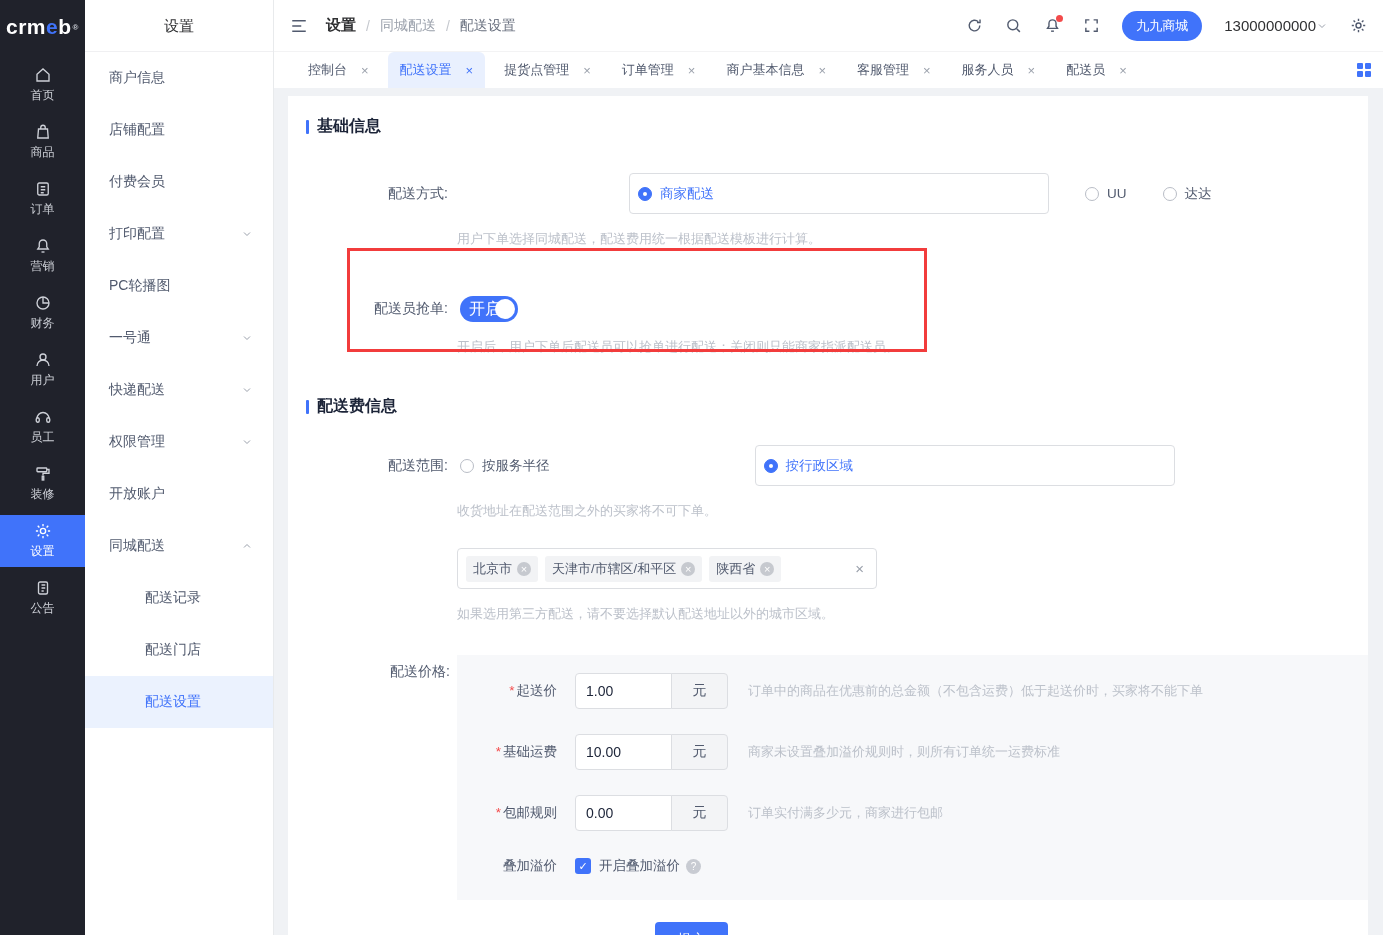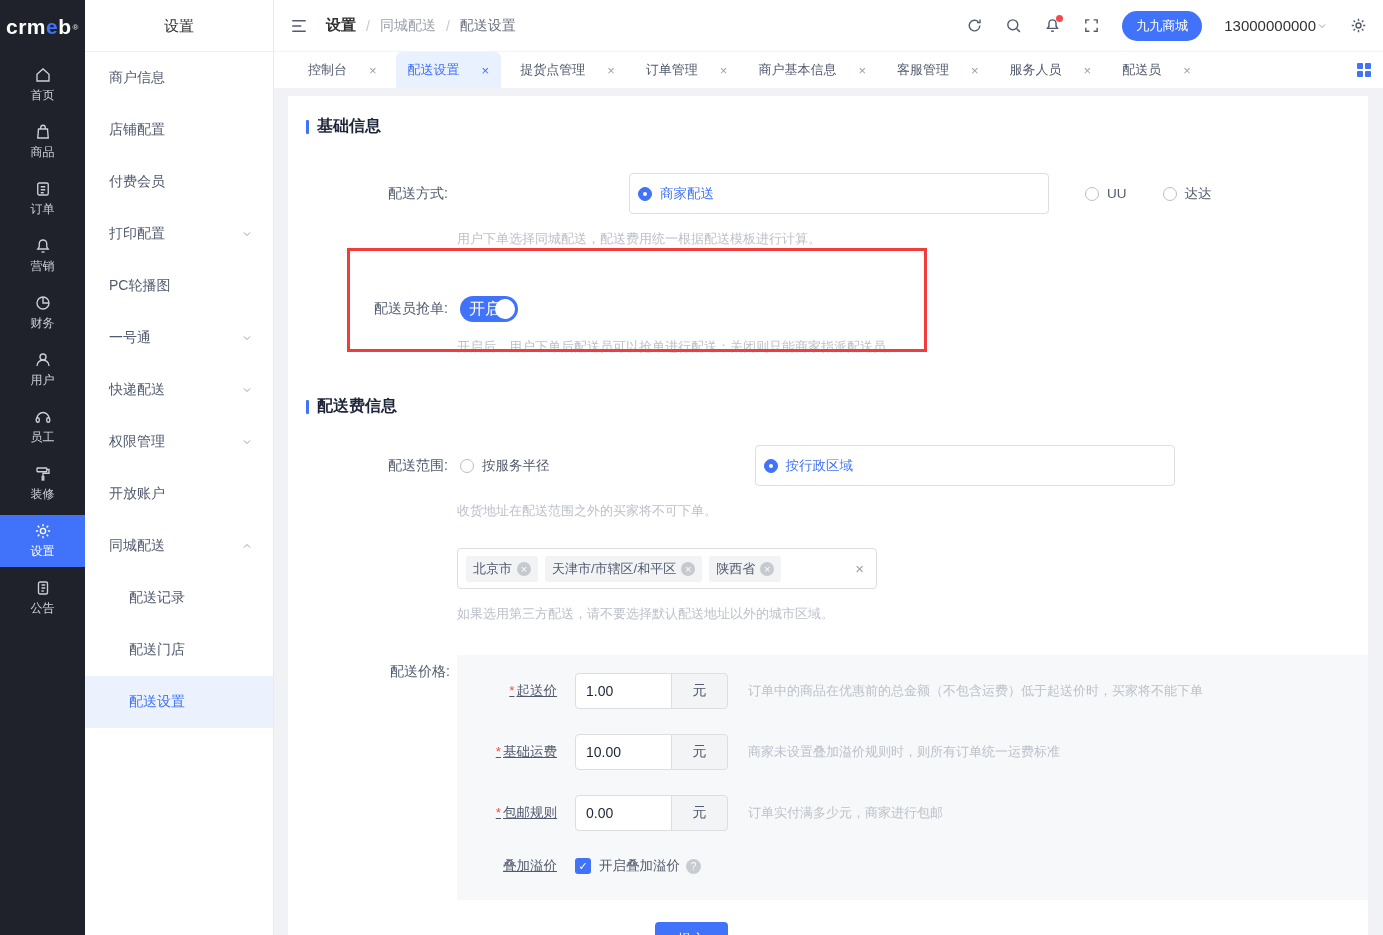--- a/index.html
+++ b/index.html
@@ -19,42 +19,42 @@
   .rail-item.active svg { stroke:#fff; }
 
   
   .submenu { position:absolute; left:85px; top:0; width:189px; height:935px; background:#fff;
     border-right:1px solid #e8eaec; z-index:20; }
   .submenu-title { height:52px; line-height:52px; text-align:center; font-size:15px; color:#303133;
     font-weight:500; border-bottom:1px solid #f0f0f2; }
   .sm-item { height:52px; display:flex; align-items:center; padding:0 20px 0 24px; color:#515a6e;
     cursor:pointer; justify-content:space-between; }
   .sm-item .lbl { flex:1; }
-  .sm-item.child { padding-left:44px; }
+  .sm-item.child { padding-left:60px; }
   .sm-item.active { background:#ebf2fe; color:#4073fa; }
 
   
   .header { position:absolute; left:274px; top:0; right:0; height:52px; background:#fff;
     display:flex; align-items:center; padding:0 16px; border-bottom:1px solid #f3f3f4; z-index:10; }
   .hamburger { margin-right:18px; cursor:pointer; display:flex; }
   .crumb { display:flex; align-items:center; gap:10px; font-size:14px; }
   .crumb .c0 { color:#303133; font-weight:bold; font-size:15px; }
   .crumb .sep { color:#c5c8ce; }
   .crumb .c1 { color:#9aa0ab; }
   .crumb .c2 { color:#6b7280; }
   .h-right { margin-left:auto; display:flex; align-items:center; gap:22px; }
   .h-ic { cursor:pointer; display:flex; position:relative; }
   .bell-dot { position:absolute; right:-2px; top:-2px; width:7px; height:7px; border-radius:50%; background:#f34b4b; }
   .store-pill { background:#4073fa; color:#fff; font-size:13px; padding:6px 14px; border-radius:16px; cursor:pointer; }
   .phone { color:#303133; font-size:15px; display:flex; align-items:center; cursor:pointer; }
 
   
   .tabbar { position:absolute; left:274px; top:52px; right:0; height:36px; background:#fff;
     display:flex; align-items:stretch; padding-left:22px; z-index:9; }
-  .tab { display:flex; align-items:center; gap:22px; padding:0 12px; margin-right:7px; font-size:13px;
+  .tab { display:flex; align-items:center; gap:14px; padding:0 12px; margin-right:7px; font-size:13px;
     color:#515a6e; cursor:pointer; white-space:nowrap; }
   .tab .x { color:#9aa0ab; font-size:13px; line-height:1; }
   .tab.active { background:#e9f0fe; color:#4073fa; border-radius:6px 6px 0 0; }
   .tab.active .x { color:#4073fa; }
   .grid-ic { margin-left:auto; align-self:center; margin-right:12px; cursor:pointer;
     display:grid; grid-template-columns:6px 6px; grid-gap:2px; }
   .grid-ic span { width:6px; height:6px; background:#4073fa; border-radius:1px; }
 
   
   .main { position:absolute; left:274px; top:88px; right:0; bottom:0; background:#f0f2f5; }
@@ -93,21 +93,21 @@
     padding:0 7px; margin-right:7px; font-size:13px; color:#515a6e; white-space:nowrap; }
   .tag-x { width:14px; height:14px; border-radius:50%; background:#c6c9cf; color:#fff; font-size:11px;
     line-height:14px; text-align:center; margin-left:5px; cursor:pointer; }
   .tag-x::before { content:"×"; }
   .sel-clear { margin-left:auto; color:#9aa0ab; font-size:15px; cursor:pointer; }
   .sel-clear::before { content:"×"; }
 
   
   .panel { margin-left:169px; width:911px; height:245px; background:#f7f8fa; padding:18px 0 0 30px; }
   .prow { display:flex; align-items:center; height:36px; margin-bottom:25px; }
-  .plabel { width:70px; text-align:right; color:#515a6e; flex:none; font-size:13.5px;text-decoration:underline; }
+  .plabel { width:70px; text-align:right; color:#515a6e; flex:none; font-size:13.5px; }
   .plabel.req::before { content:"*"; color:#f34b4b; margin-right:2px; }
   .pinput { width:97px; height:36px; border:1px solid #dcdee2; border-radius:4px 0 0 4px; background:#fff;
     padding:0 10px; font-size:14px; color:#1c2438; margin-left:18px; outline:none;
     font-family:"Liberation Sans","DejaVu Sans",sans-serif; }
   .punit { width:57px; height:36px; margin-left:-1px; border:1px solid #dcdee2; border-radius:0 4px 4px 0;
     background:#f3f4f6; display:flex; align-items:center; justify-content:center; color:#515a6e; }
   .pdesc { margin-left:20px; color:#bcc1ca; font-size:13px; }
   .cbxrow { margin-top:12px; height:20px; margin-bottom:0; }
   .cbx { width:16px; height:16px; border-radius:3px; background:#4073fa; margin-left:18px; color:#fff;
     font-size:11px; line-height:16px; text-align:center; cursor:pointer; flex:none; }

